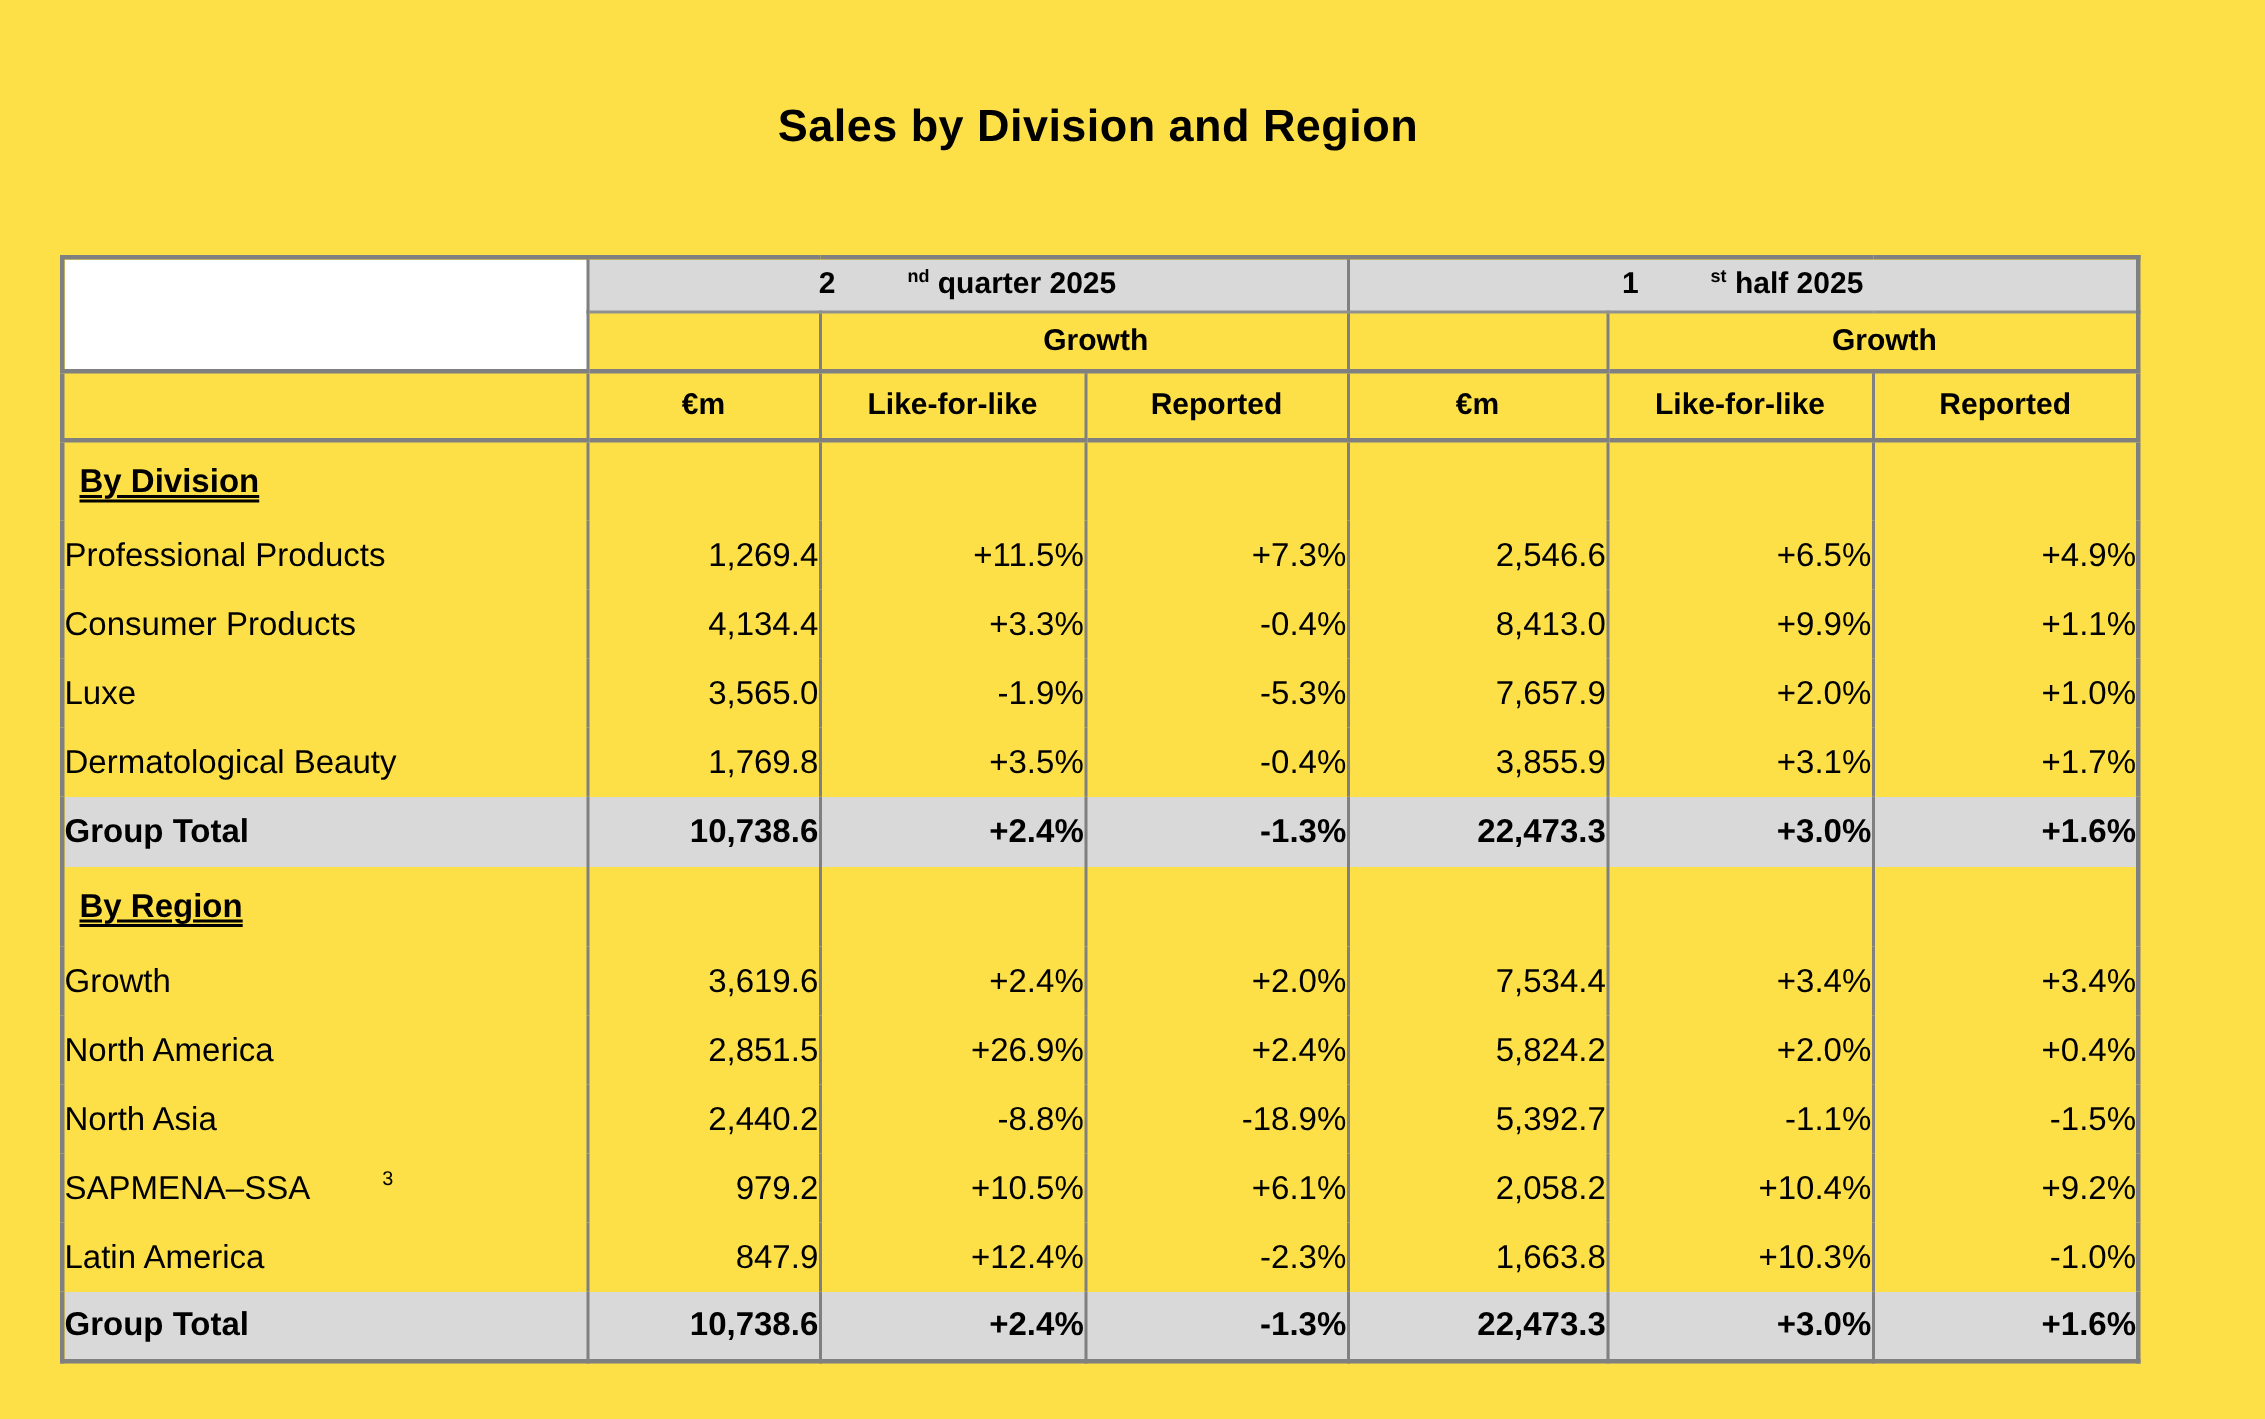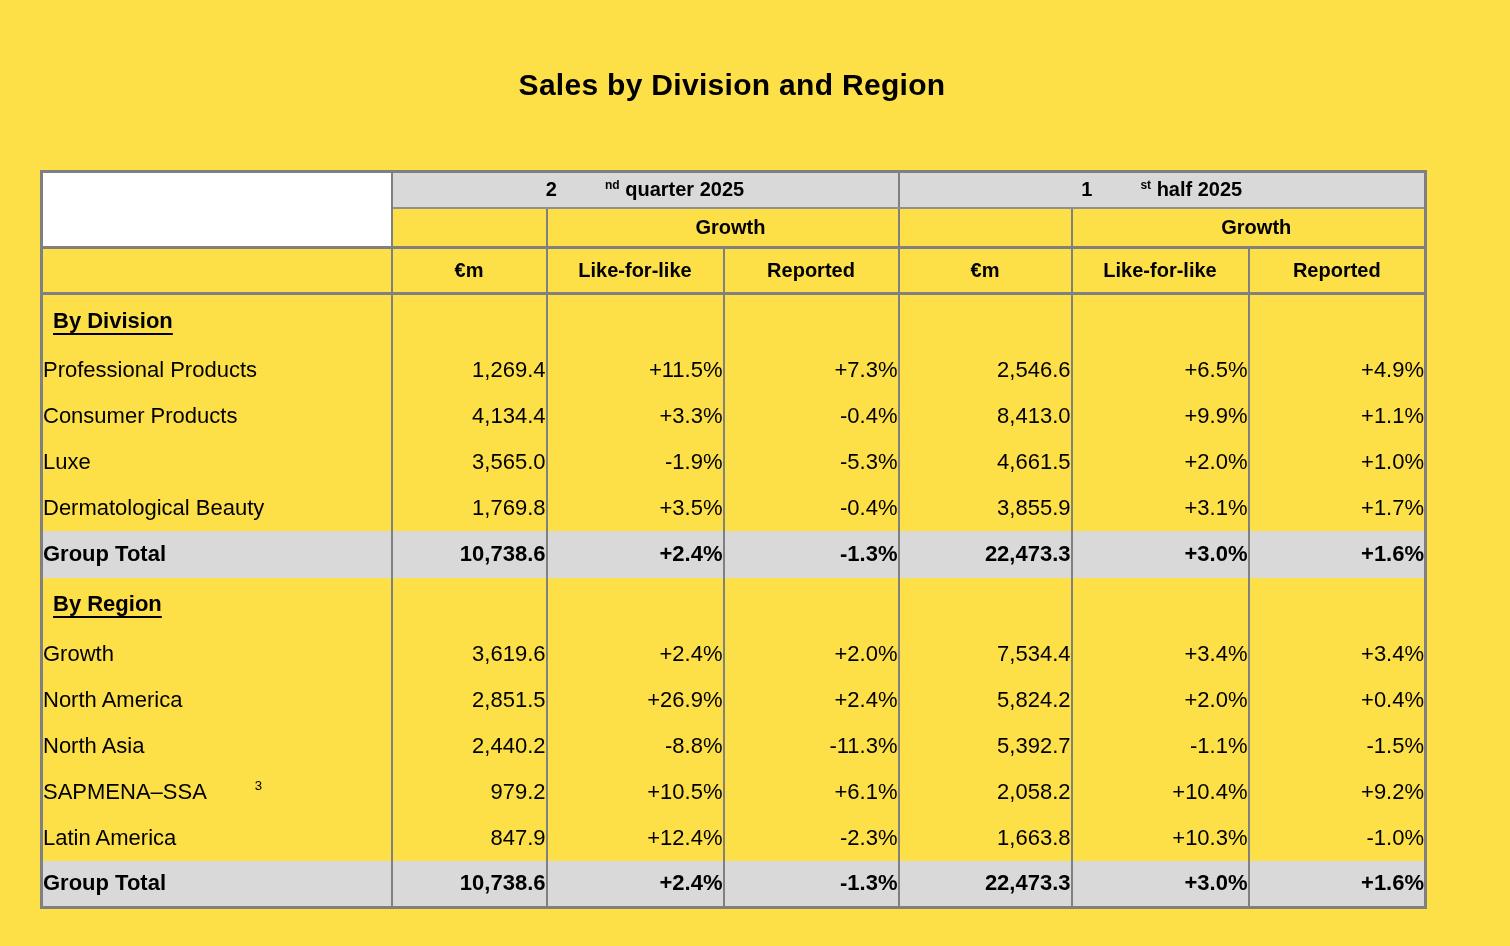--- a/index.html
+++ b/index.html
@@ -27,21 +27,21 @@
   .row-period .period { background:#d9d9d9; font-size:20px; font-weight:bold; text-align:center; border-bottom:2px solid #909090; }
   .row-period .corner { background:#fff; border-bottom:3px solid #808080; }
   .row-growth { height:40px; }
   .row-growth th, .row-growth td { border-bottom:3px solid #808080; }
   .row-growth .growth { font-size:20px; font-weight:bold; text-align:center;padding-left:16px; }
   .row-cols { height:46px; }
   .row-cols th, .row-cols td { border-bottom:3px solid #808080; font-size:20px; font-weight:bold; text-align:center; }
   sup { font-size:60%; line-height:0;padding-left:48px; }
   
   tbody td { font-size:22px; }
-  .row-section { height:53px; }
+  .row-section { height:53px;text-decoration:underline; }
   .row-section .heading {
     font-weight:bold; padding-left:10px;
     text-decoration:underline; text-decoration-thickness:2px; text-underline-offset:5px;
   }
   .row-data { height:46px; }
   .row-total { height:47px; }
   .row-total td { background:#d9d9d9; font-weight:bold; }
   .row-label { padding-left:36px; text-align:left; }
   .num { text-align:right; padding-right:10px; }
 </style>
@@ -111,21 +111,21 @@
         <td class="num">-0.4%</td>
         <td class="num">8,413.0</td>
         <td class="num">+9.9%</td>
         <td class="num">+1.1%</td>
       </tr>
       <tr class="row-data">
         <td class="row-label">Luxe</td>
         <td class="num">3,565.0</td>
         <td class="num">-1.9%</td>
         <td class="num">-5.3%</td>
-        <td class="num">4,661.5</td>
+        <td class="num">7,657.9</td>
         <td class="num">+2.0%</td>
         <td class="num">+1.0%</td>
       </tr>
       <tr class="row-data">
         <td class="row-label">Dermatological Beauty</td>
         <td class="num">1,769.8</td>
         <td class="num">+3.5%</td>
         <td class="num">-0.4%</td>
         <td class="num">3,855.9</td>
         <td class="num">+3.1%</td>
@@ -165,21 +165,21 @@
         <td class="num">+26.9%</td>
         <td class="num">+2.4%</td>
         <td class="num">5,824.2</td>
         <td class="num">+2.0%</td>
         <td class="num">+0.4%</td>
       </tr>
       <tr class="row-data">
         <td class="row-label">North Asia</td>
         <td class="num">2,440.2</td>
         <td class="num">-8.8%</td>
-        <td class="num">-11.3%</td>
+        <td class="num">-18.9%</td>
         <td class="num">5,392.7</td>
         <td class="num">-1.1%</td>
         <td class="num">-1.5%</td>
       </tr>
       <tr class="row-data">
         <td class="row-label"><span>SAPMENA–SSA</span><sup>3</sup></td>
         <td class="num">979.2</td>
         <td class="num">+10.5%</td>
         <td class="num">+6.1%</td>
         <td class="num">2,058.2</td>

